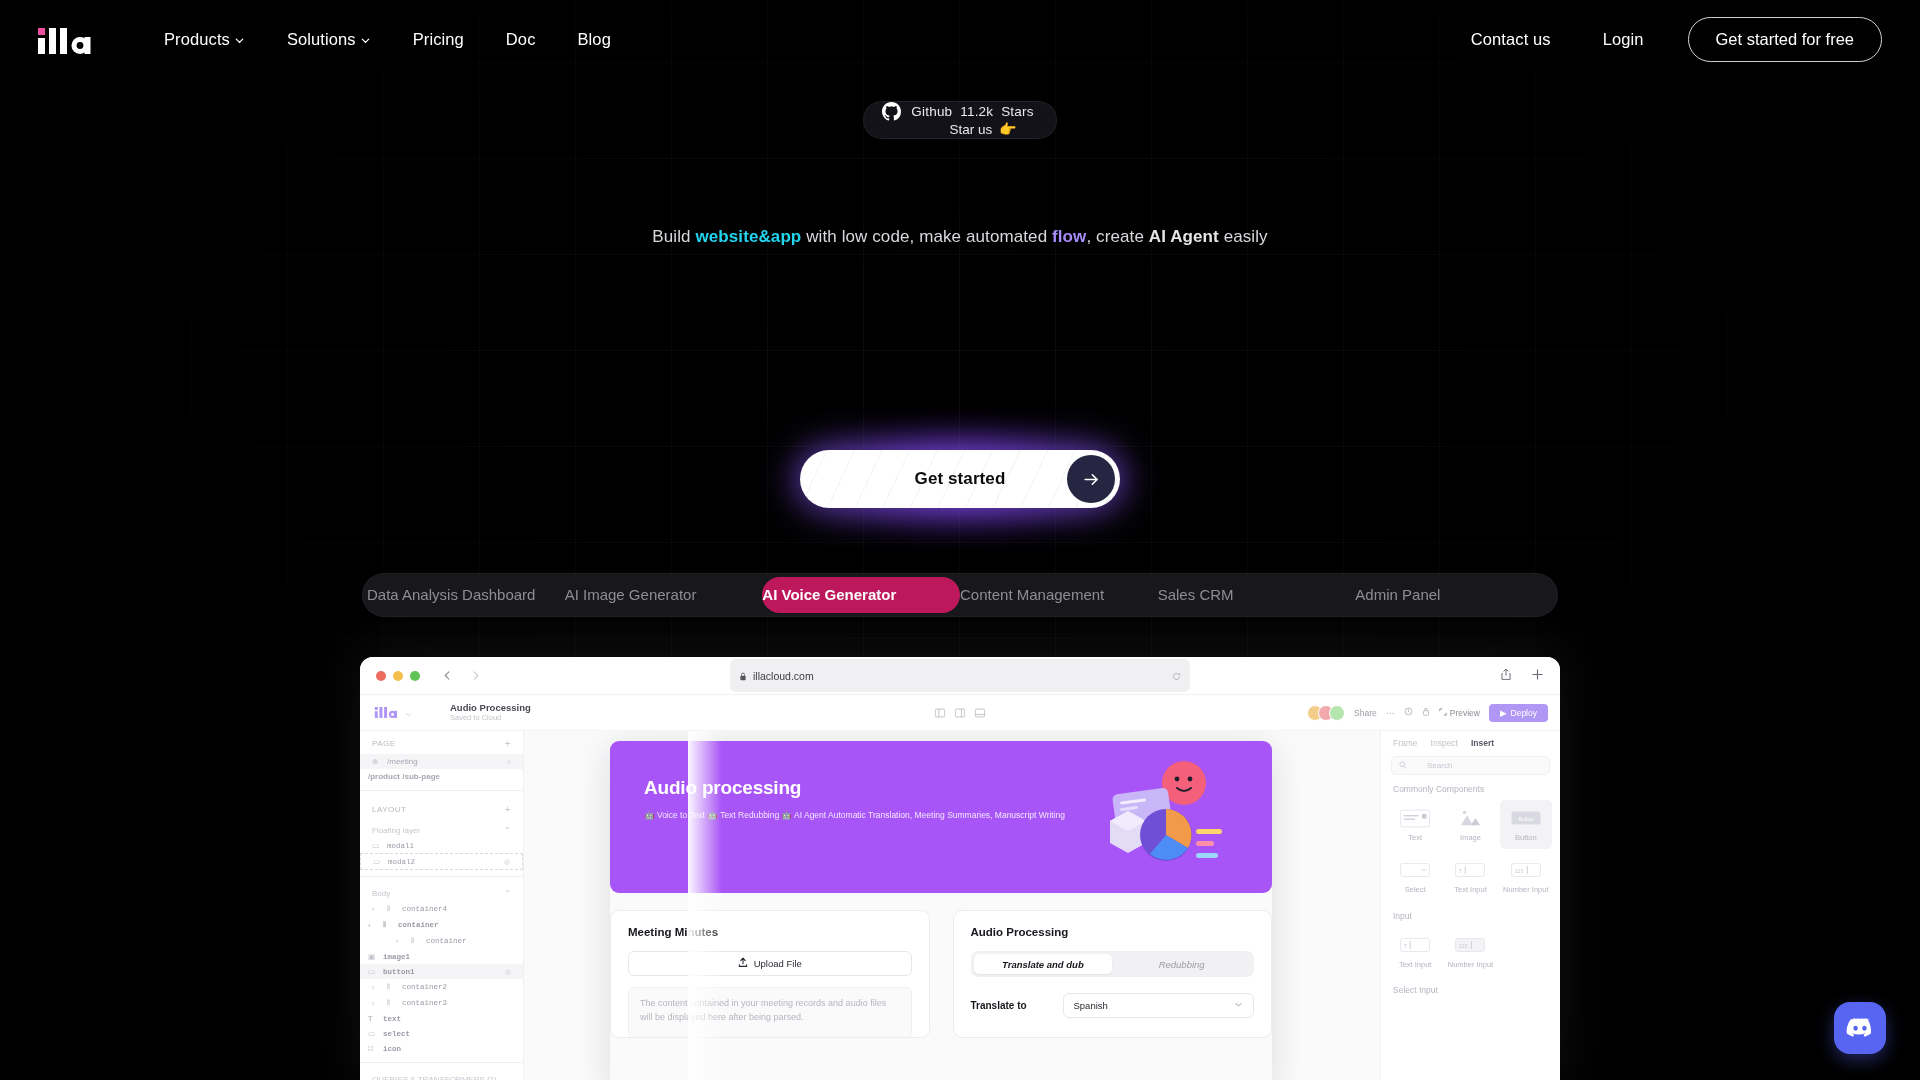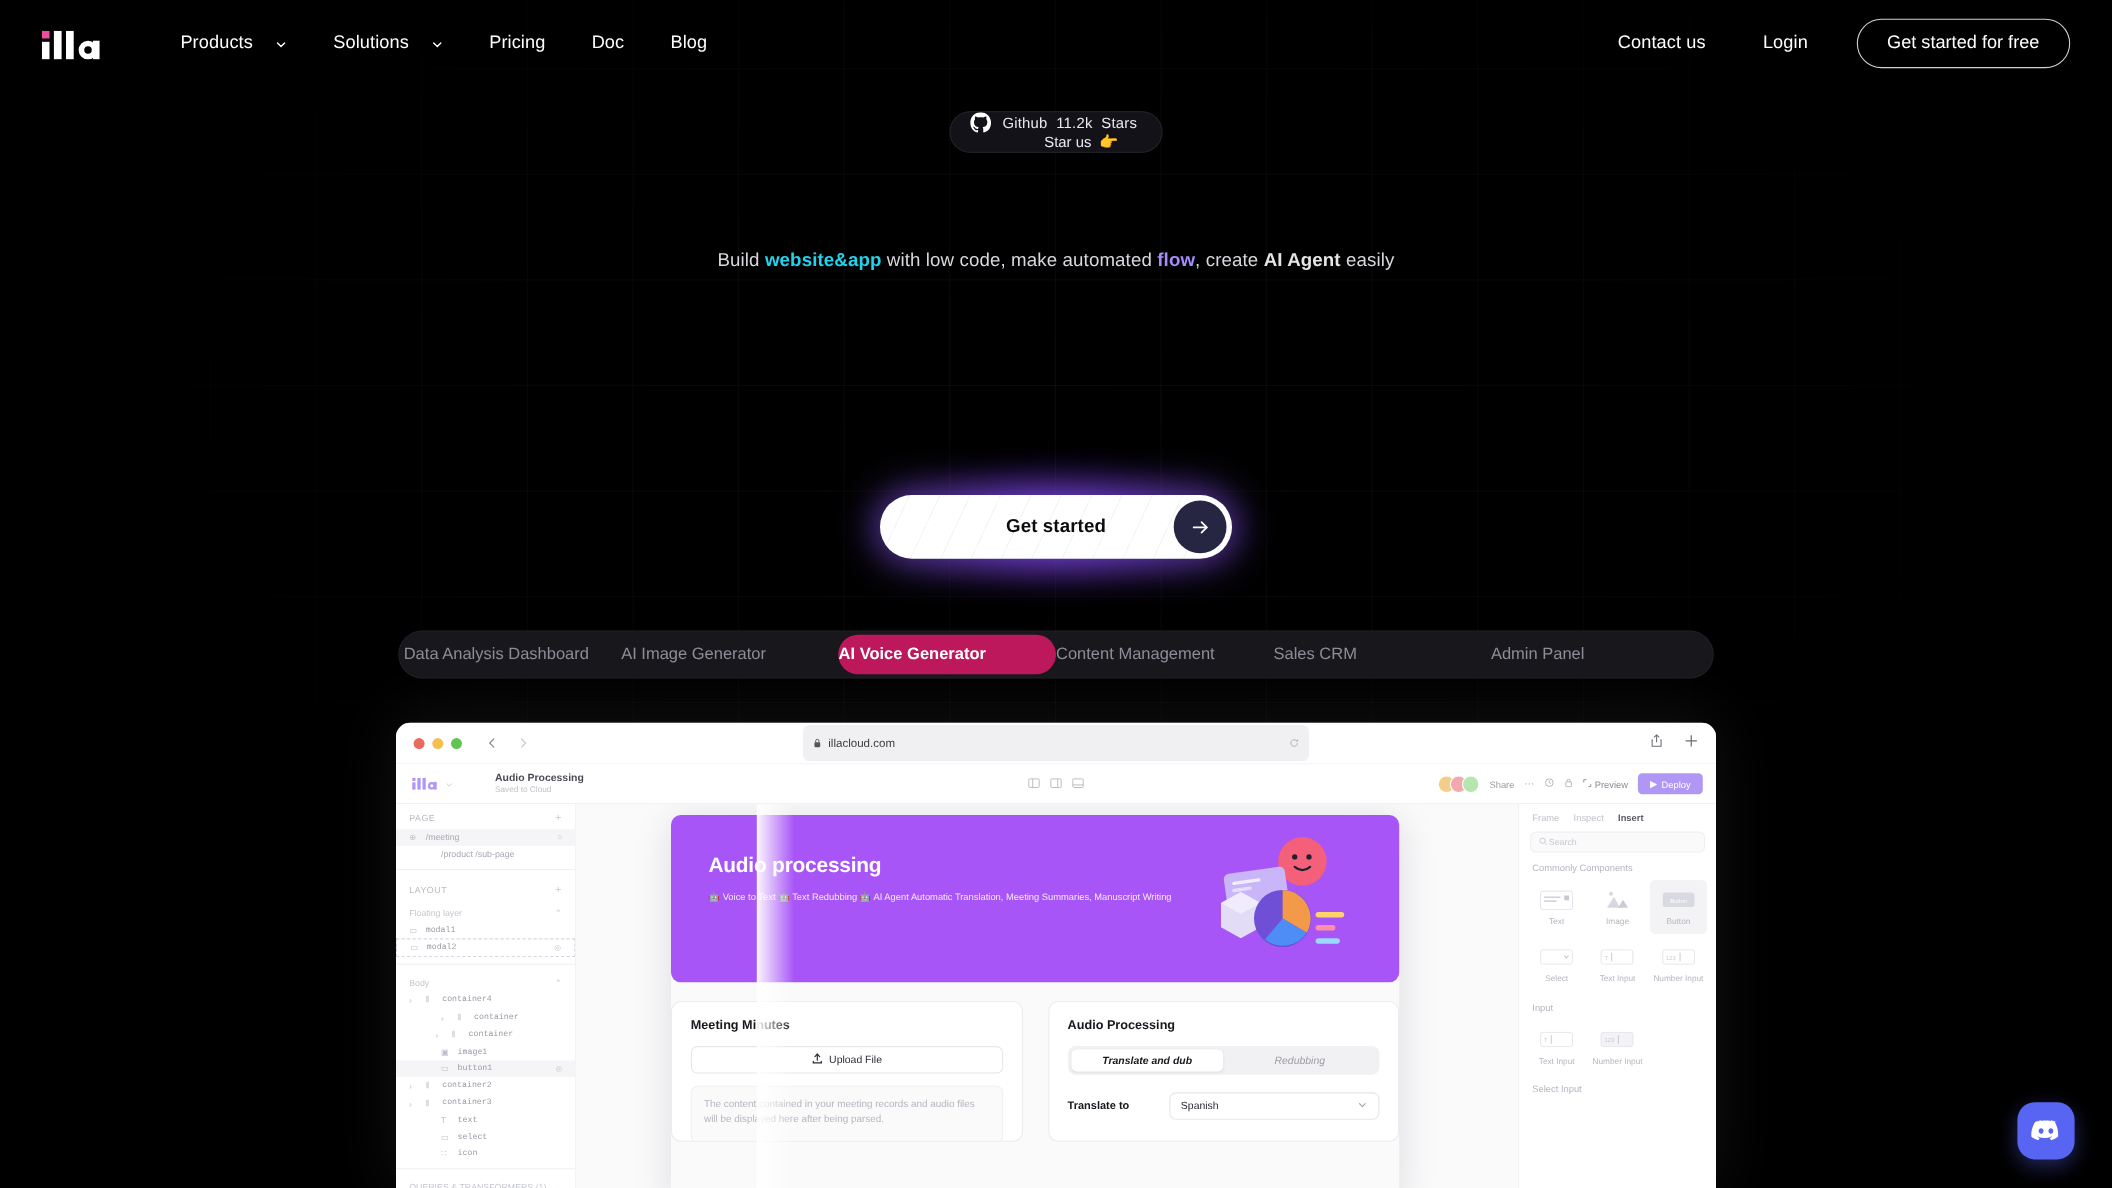--- a/index.html
+++ b/index.html
@@ -30,21 +30,21 @@
 
   
   .nav{
     position:absolute; top:0; left:0; right:0; height:78px;
     display:flex; align-items:center; padding:0 38px; z-index:40;
   }
   .logo{ width:53px; height:30px; display:flex; align-items:flex-end; gap:3px; margin-right:52px; }
   .logo svg{ display:block; }
   .nav-links{ display:flex; align-items:center; gap:0; }
   .nav-link{
-    display:flex; align-items:center; gap:20px;
+    display:flex; align-items:center; gap:4px;
     font-size:16.5px; color:#fff; padding:8px 21px; cursor:pointer; white-space:nowrap;
     letter-spacing:.1px;
   }
   .chev{ width:11px; height:11px; display:inline-block; position:relative; top:1px; }
   .chev svg{ display:block; }
   .nav-right{ margin-left:auto; display:flex; align-items:center; gap:0; }
   .nav-right .nav-link{ padding:8px 26px; }
   .cta-outline{
     border:1px solid rgba(255,255,255,.82); border-radius:999px;
     padding:12px 27px; font-size:16.5px; color:#fff; cursor:pointer;
@@ -181,21 +181,21 @@
   .sb-plus{ color:#c9c9d2; font-size:10px; }
   .sb-row{
     display:flex; align-items:center; gap:6px; padding:3px 12px; font-size:8px; color:#a8a8b3;
   }
   .sb-row.sel{ background:#f5f5f8; }
   .sb-row.dashed{ border:1px dashed #d8d8e2; }
   .sb-row .mono{ font-family:"Liberation Mono","DejaVu Sans Mono",monospace; font-size:7.5px; color:#9a9aa6; }
   .sb-row .ico{ font-size:7.5px; color:#c0c0ca; width:9px; }
   .sb-row .tail{ margin-left:auto; font-size:7px; color:#c3c3ce; }
   .sb-div{ height:1px; background:#f0f0f2; margin:6px 0; }
-  .sb-indent1{ padding-left:41px; } .sb-indent2{ padding-left:36px; }
+  .sb-indent1{ padding-left:8px;font-weight:bold; } .sb-indent2{ padding-left:36px; }
   .sb-sub{ padding:6px 12px 3px; font-size:8px; color:#c6c6d0; display:flex; align-items:center; justify-content:space-between; }
 
   
   .canvas{ flex:1; position:relative; background:#fafafb; padding-top:36px; overflow:hidden; }
   .canvas-inner{ position:absolute; left:86px; top:46px; width:662px; }
   .banner{
     height:152px; border-radius:9px; background:#a855f7; position:relative; overflow:hidden;
     padding:36px 0 0 34px;
   }
   .banner h2{ font-size:19px; font-weight:800; color:#fff; letter-spacing:-.2px; }
@@ -232,21 +232,21 @@
 
   
   .rightpanel{
     width:180px; border-left:1px solid #f0f0f2; padding-top:36px; flex-shrink:0;
     background:#fff; overflow:hidden;
   }
   .rp-tabs{ display:flex; gap:13px; padding:7px 12px 8px; font-size:8.5px; color:#c2c2cc; }
   .rp-tabs .on{ color:#5a5a66; font-weight:700; }
   .rp-search{
     margin:0 10px; height:19px; background:#fafafb; border:1px solid #f0f0f4; border-radius:5px;
-    display:flex; align-items:center; gap:1px; padding:0 7px; font-size:8px; color:#c6c6d0;
+    display:flex; align-items:center; gap:20px; padding:0 7px; font-size:8px; color:#c6c6d0;
   }
   .rp-h{ padding:9px 12px 6px; font-size:8.5px; color:#b5b5c0; }
   .rp-grid{ display:grid; grid-template-columns:repeat(3,1fr); gap:3px; padding:0 8px; }
   .rp-item{ display:flex; flex-direction:column; align-items:center; gap:4px; padding:7px 2px; border-radius:5px; cursor:pointer; }
   .rp-item.hl{ background:#f3f3f6; }
   .rp-thumb{ width:40px; height:22px; display:flex; align-items:center; justify-content:center; }
   .rp-lbl{ font-size:7.5px; color:#b5b5c0; text-align:center; line-height:1.25; }
 
   
   .sheet-shadow{

